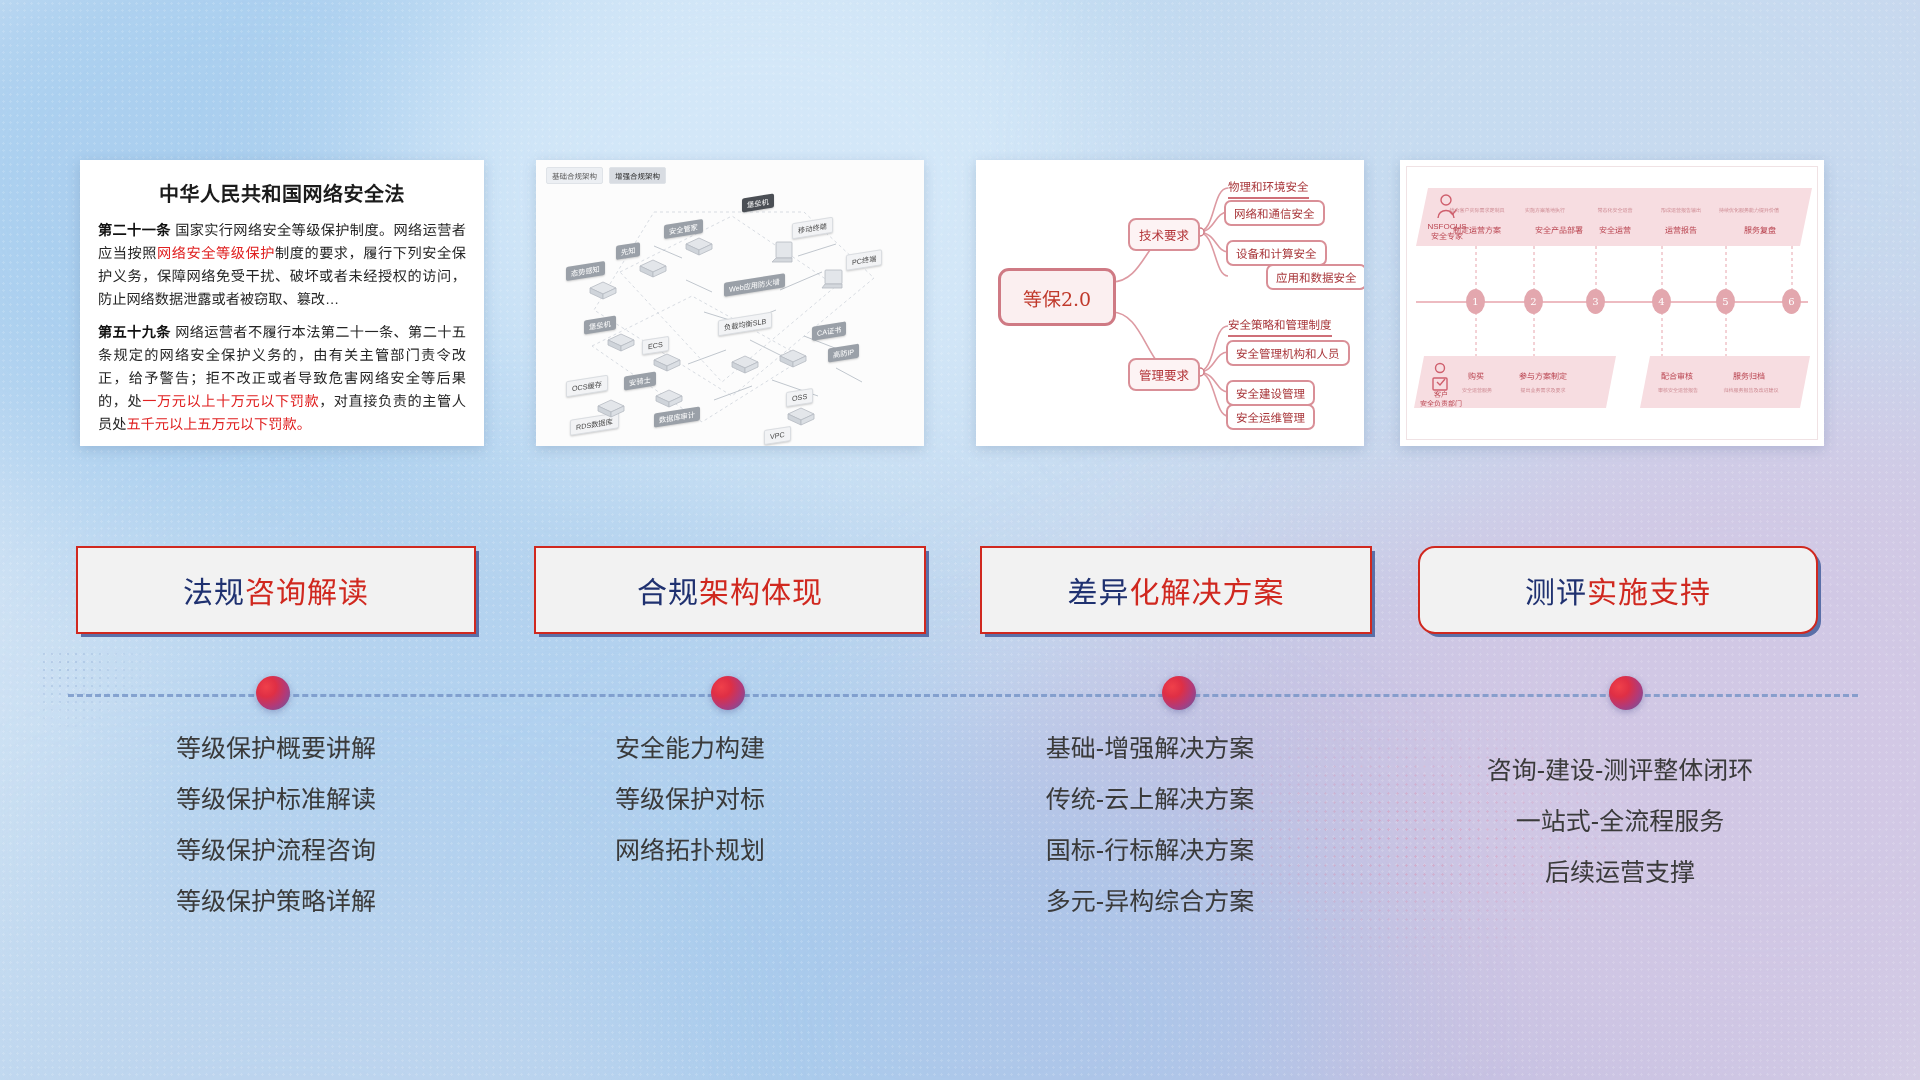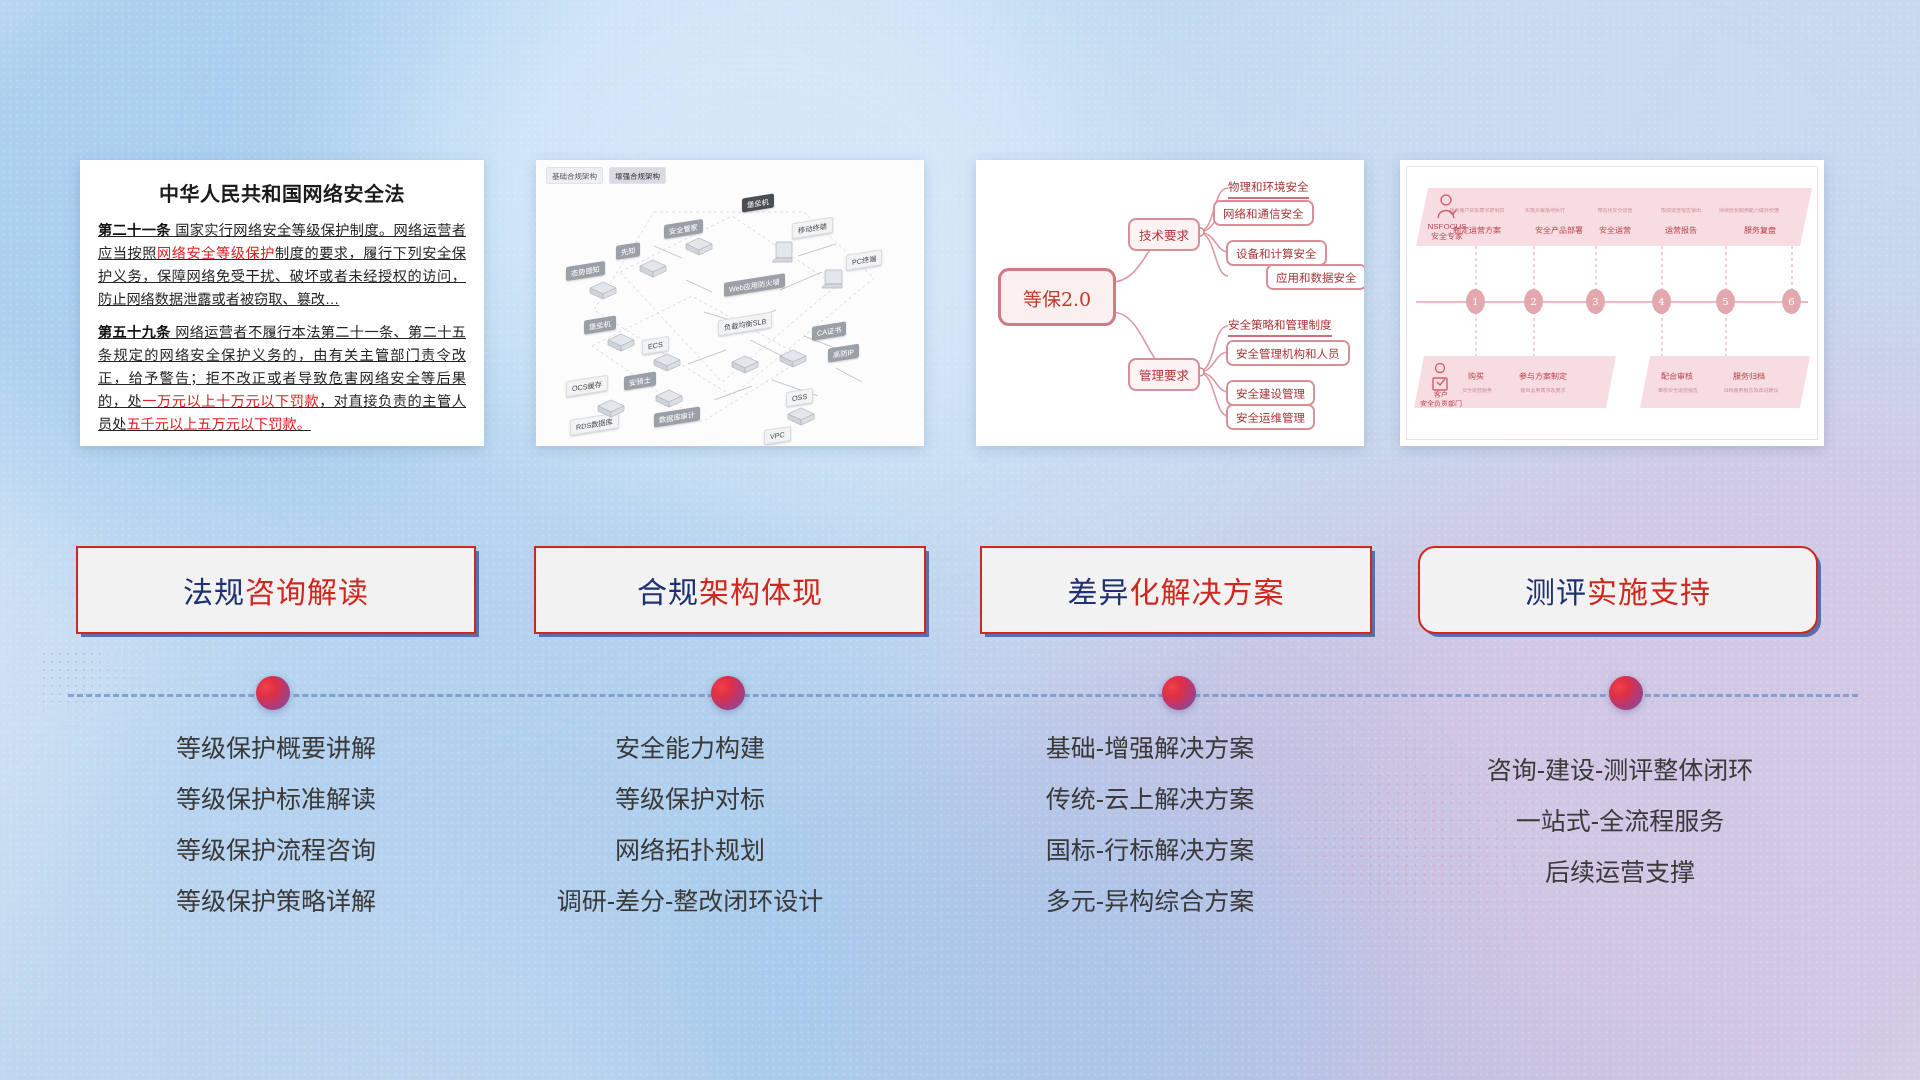--- a/index.html
+++ b/index.html
@@ -56,21 +56,21 @@
   #card-2{left:536px;top:8px;width:388px;height:286px;}
   #card-3{left:976px;top:8px;width:388px;height:286px;}
   #card-4{left:1400px;top:8px;width:424px;height:286px;}
 
   
   .law{padding:14px 18px 10px 18px;box-sizing:border-box;height:100%;}
   .law h3{
     margin:4px 0 12px;text-align:center;font-size:20px;font-weight:bold;color:#1b1b1b;
     font-family:"DejaVu Sans","Liberation Sans",sans-serif;letter-spacing:.5px;
   }
-  .law p{margin:0 0 10px;font-size:14.2px;line-height:1.62;color:#252525;text-align:justify;text-decoration:underline;}
+  .law p{margin:0 0 10px;font-size:14.2px;line-height:1.62;color:#252525;text-align:justify;}
   .law b{font-weight:bold;color:#111;}
   .law .red{color:#e02020;}
 
   
   .arch{position:relative;width:100%;height:100%;background:#fcfcfc;}
   .arch .tabs{position:absolute;left:10px;top:7px;display:flex;gap:6px;z-index:4;}
   .arch .tabs span{
     font-size:7.5px;color:#5c5c5c;background:#eceff3;padding:2px 5px;border:1px solid #dfe3e8;border-radius:2px;
   }
   .arch .tabs span.on{background:#d8dce2;color:#2d2d2d;}
@@ -326,21 +326,21 @@
           <circle cx="224" cy="72" r="4" fill="#fff" stroke="#cf7a84" stroke-width="1.4"></circle>
           <circle cx="224" cy="212" r="4" fill="#fff" stroke="#cf7a84" stroke-width="1.4"></circle>
         </svg>
 
         <div class="mm-root">等保2.0</div>
 
         <div class="mm-branch" style="left:152px;top:58px;">技术要求</div>
         <div class="mm-branch" style="left:152px;top:198px;">管理要求</div>
 
         <div class="mm-leaf" style="left:252px;top:18px;">物理和环境安全</div>
-        <div class="mm-leaf boxed" style="left:237px;top:40px;">网络和通信安全</div>
+        <div class="mm-leaf boxed" style="left:248px;top:40px;">网络和通信安全</div>
         <div class="mm-leaf boxed" style="left:250px;top:80px;">设备和计算安全</div>
         <div class="mm-leaf boxed" style="left:250px;top:104px;margin-left:40px;">应用和数据安全</div>
 
         <div class="mm-leaf" style="left:252px;top:156px;">安全策略和管理制度</div>
         <div class="mm-leaf boxed" style="left:250px;top:180px;">安全管理机构和人员</div>
         <div class="mm-leaf boxed" style="left:250px;top:220px;">安全建设管理</div>
         <div class="mm-leaf boxed" style="left:250px;top:244px;">安全运维管理</div>
       </div>
     </div>
 
@@ -457,21 +457,20 @@
     <div class="col" id="col-1">
       <div class="li">等级保护概要讲解</div>
       <div class="li">等级保护标准解读</div>
       <div class="li">等级保护流程咨询</div>
       <div class="li">等级保护策略详解</div>
     </div>
     <div class="col" id="col-2">
       <div class="li">安全能力构建</div>
       <div class="li">等级保护对标</div>
       <div class="li">网络拓扑规划</div>
-      <div class="li">调研-差分-整改闭环设计</div>
     </div>
     <div class="col" id="col-3">
       <div class="li">基础-增强解决方案</div>
       <div class="li">传统-云上解决方案</div>
       <div class="li">国标-行标解决方案</div>
       <div class="li">多元-异构综合方案</div>
     </div>
     <div class="col" id="col-4">
       <div class="li">咨询-建设-测评整体闭环</div>
       <div class="li">一站式-全流程服务</div>

